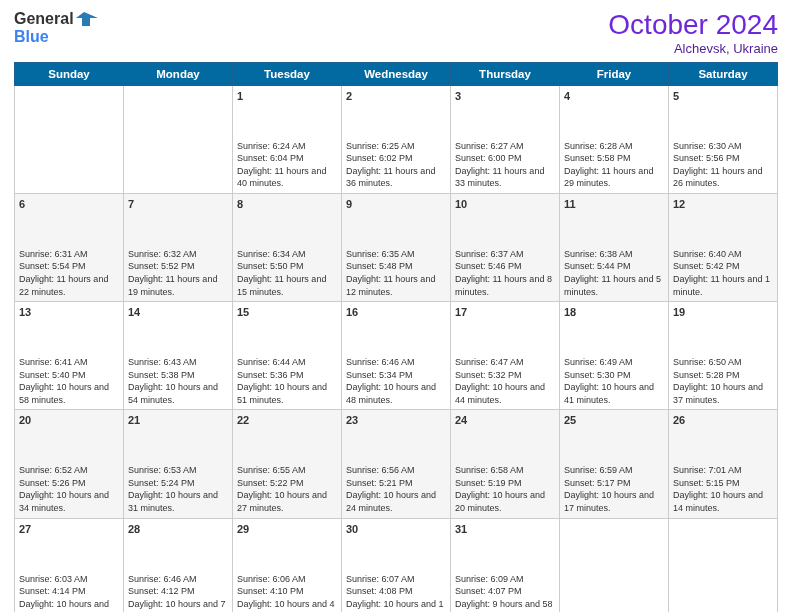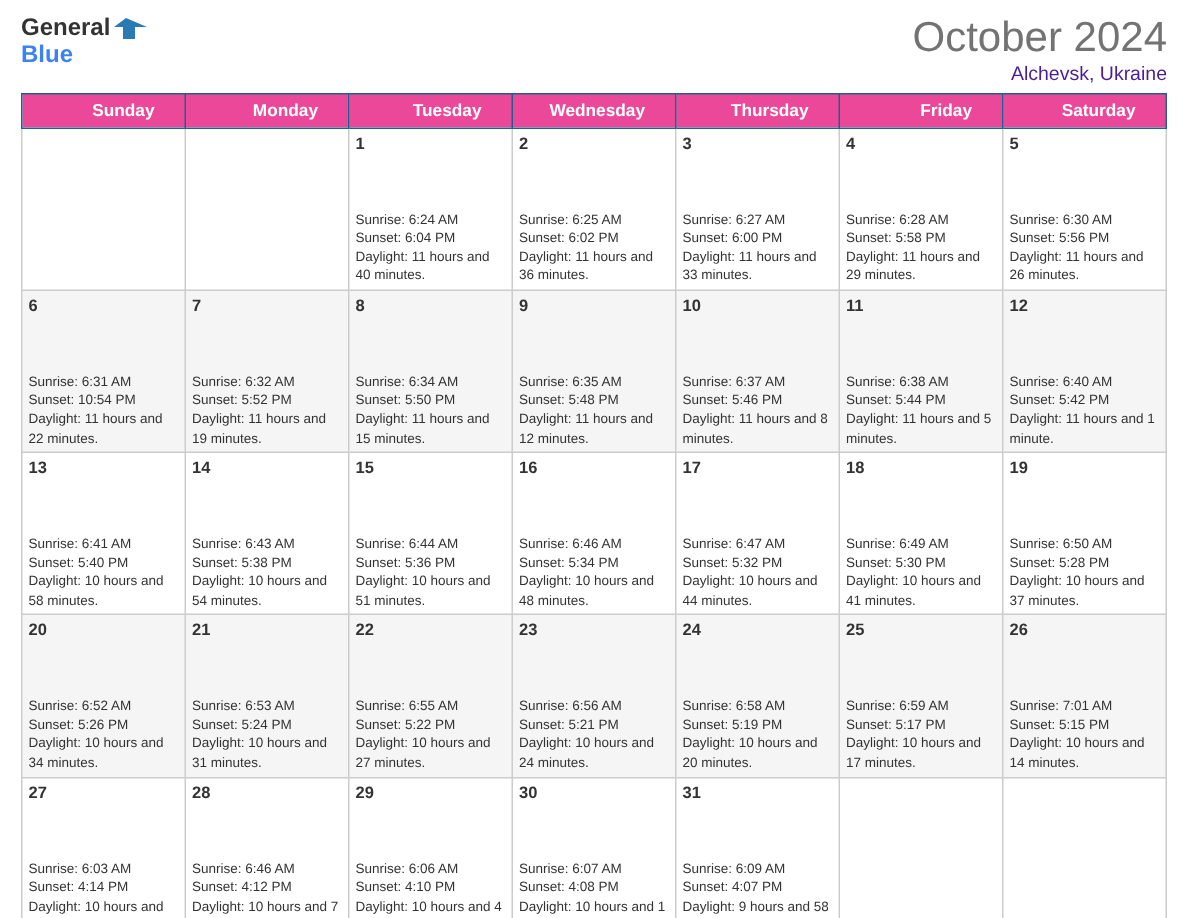--- a/index.html
+++ b/index.html
@@ -28,40 +28,40 @@
       display: flex;
       align-items: center;
       gap: 2px;
     }
     .title-block {
       text-align: right;
     }
     .month-title {
       font-size: 28px;
       font-weight: normal;
-      color: #737373;
+      color: #6d28d9;
       line-height: 1.1;
     }
     .subtitle {
       font-size: 13px;
       color: #4c1d95;
     }
     table {
       width: 100%;
       border-collapse: collapse;
       flex: 1;
       table-layout: fixed;
     }
     thead th {
-      background: #ec4899;
+      background: #0369a1;
       color: #fff;
       font-size: 11.5px;
       font-weight: bold;
-      padding: 5px 20px;
-      text-align: right;
+      padding: 5px 4px;
+      text-align: center;
       border: 1px solid #1e6090;
     }
     tbody td {
       border: 1px solid #ccc;
       vertical-align: top;
       padding: 3px 4px;
       font-size: 9.5px;
       color: #333;
       line-height: 1.35;
     }
@@ -149,21 +149,21 @@
             <span class="day-num">5</span>
             <div class="cell-content">Sunrise: 6:30 AM
 Sunset: 5:56 PM
 Daylight: 11 hours and 26 minutes.</div>
           </td>
         </tr>
         <tr>
           <td>
             <span class="day-num">6</span>
             <div class="cell-content">Sunrise: 6:31 AM
-Sunset: 10:54 PM
+Sunset: 5:54 PM
 Daylight: 11 hours and 22 minutes.</div>
           </td>
           <td>
             <span class="day-num">7</span>
             <div class="cell-content">Sunrise: 6:32 AM
 Sunset: 5:52 PM
 Daylight: 11 hours and 19 minutes.</div>
           </td>
           <td>
             <span class="day-num">8</span>

